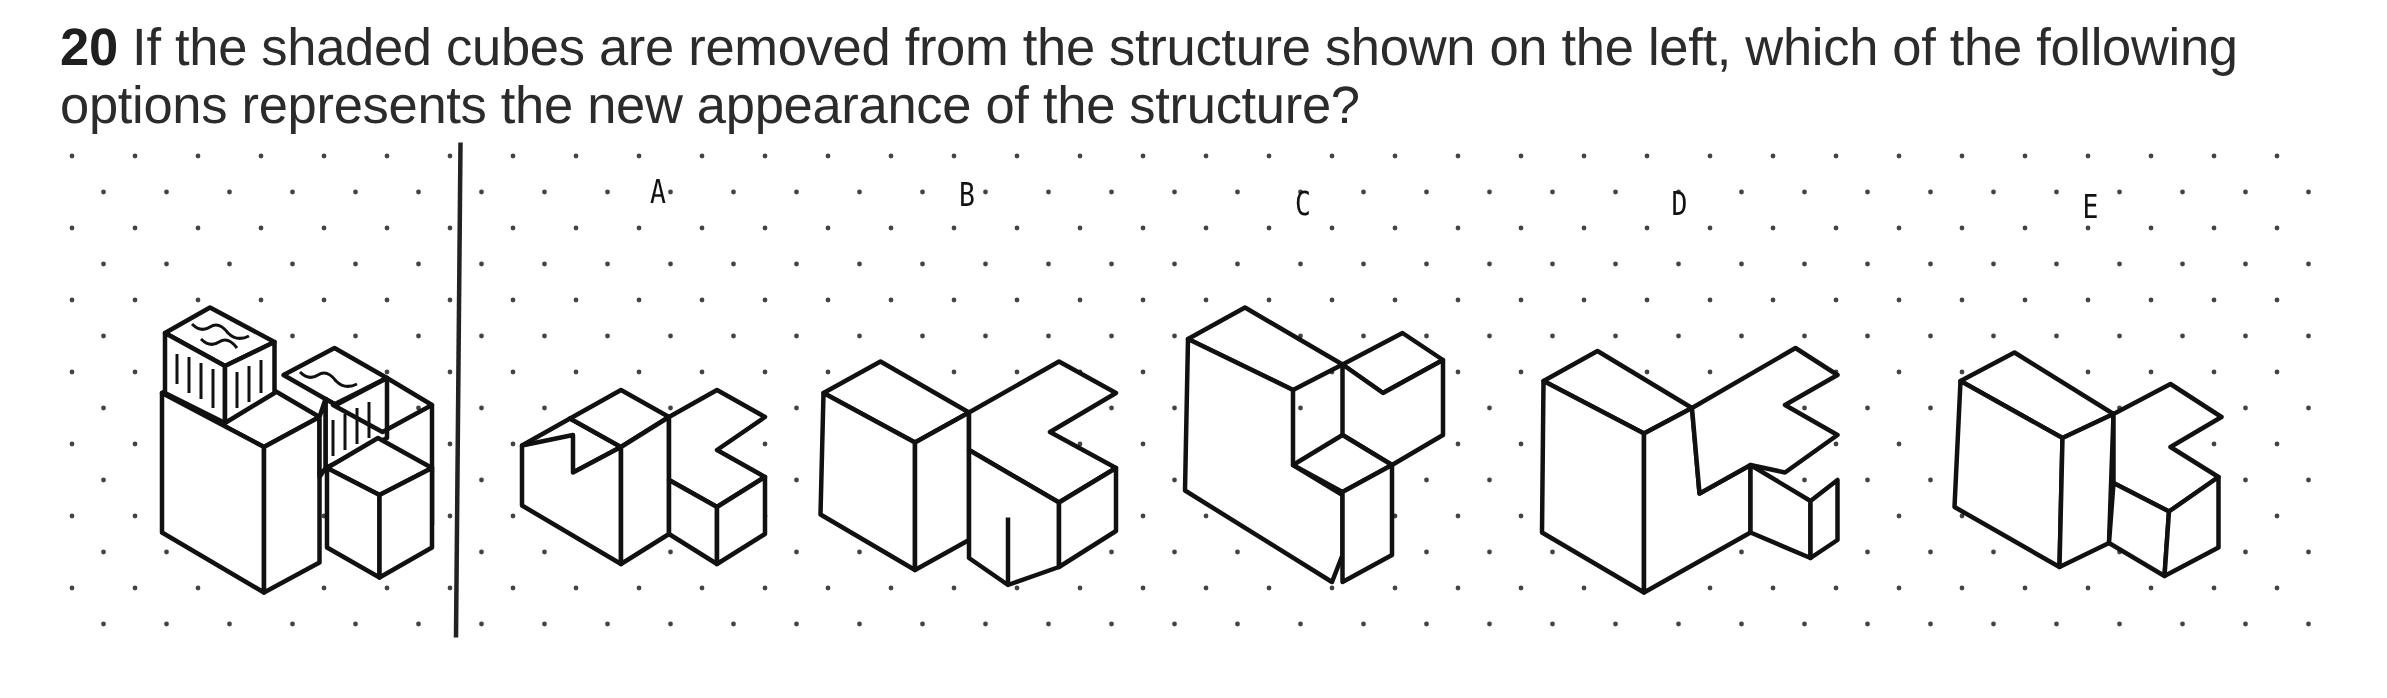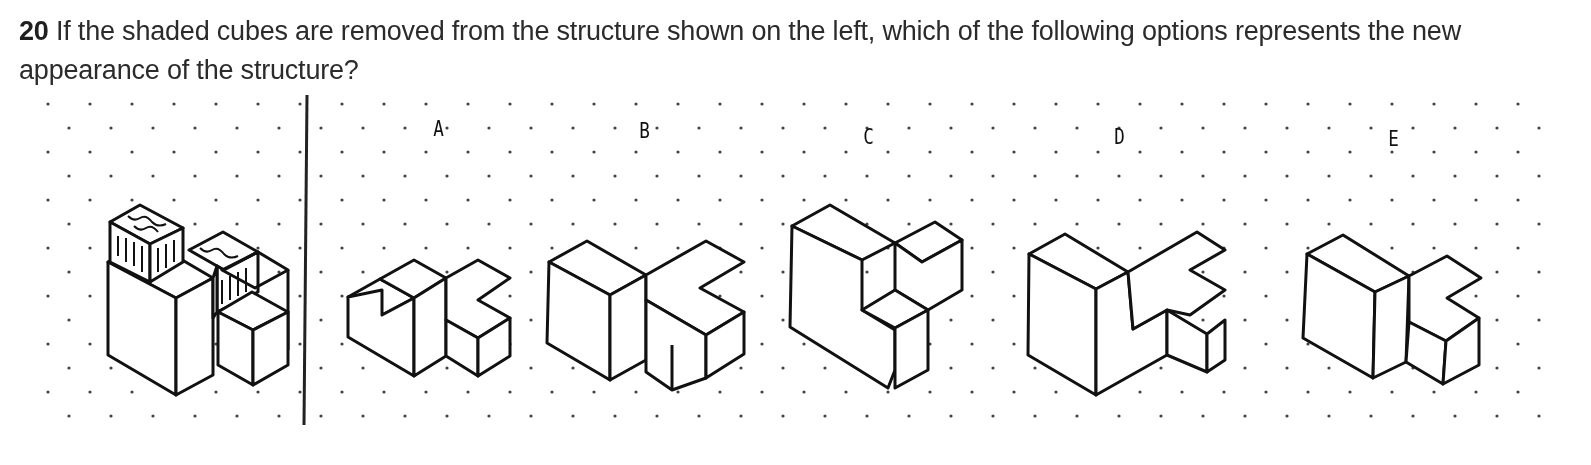--- a/index.html
+++ b/index.html
@@ -1,19 +1,19 @@
 <!DOCTYPE html>
 <html><head>
   <meta charset="utf-8">
   <style>
     html, body { margin: 0; padding: 0; background: #ffffff; }
     body { width: 1591px; height: 465px; position: relative; overflow: hidden; font-family: "Liberation Sans", "DejaVu Sans", sans-serif; }
     .question {
-      position: absolute; left: 19px; top: 12px; width: 1530px;
-      font-size: 27px; line-height: 39px; color: #2b2b2b; letter-spacing: -0.2px;
+      position: absolute; left: 40px; top: 12px; width: 1530px;
+      font-size: 35px; line-height: 39px; color: #2b2b2b; letter-spacing: -0.2px;
     }
     .question .qnum { font-weight: bold; color: #1f1f1f; }
     .figure-area {
       position: absolute; left: 30px; top: 90px; width: 1520px; height: 340px;
     }
     .figure-area svg { position: absolute; left: 0; top: 0; }
     .label {
       position: absolute; font-family: "DejaVu Sans Mono", monospace; font-size: 22px; color: #111;
       transform: scaleX(0.8);
     }

